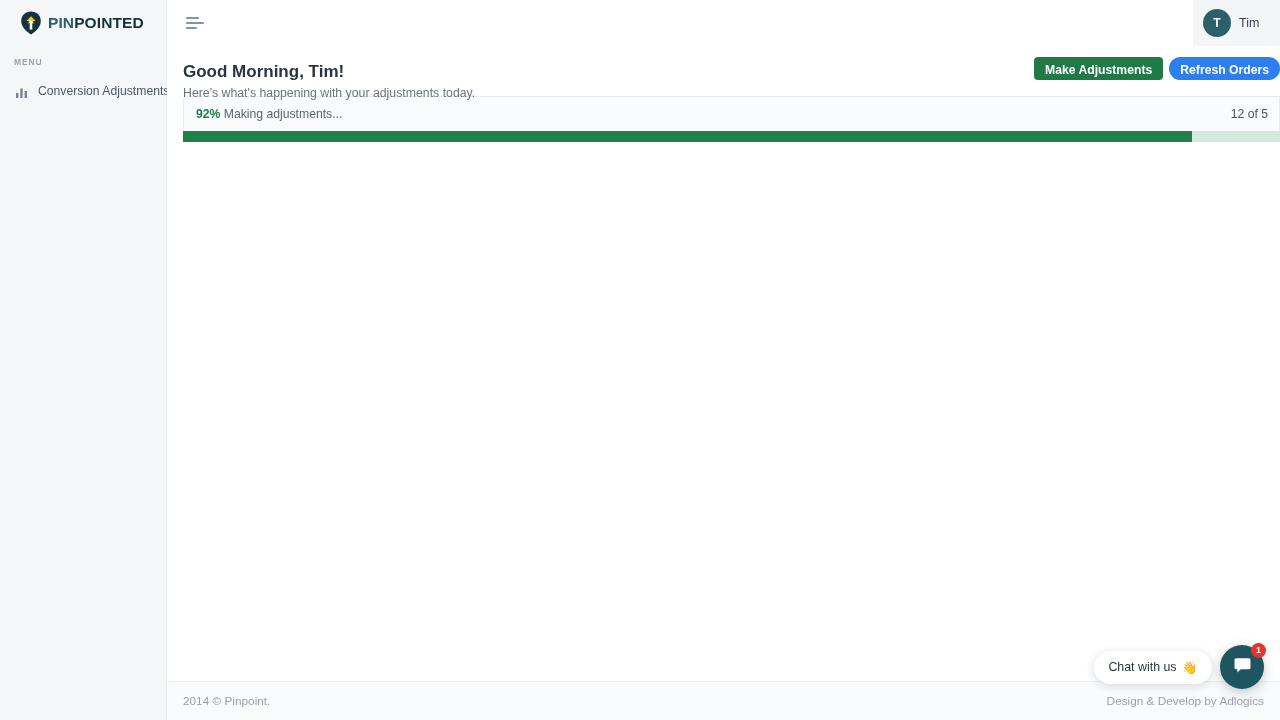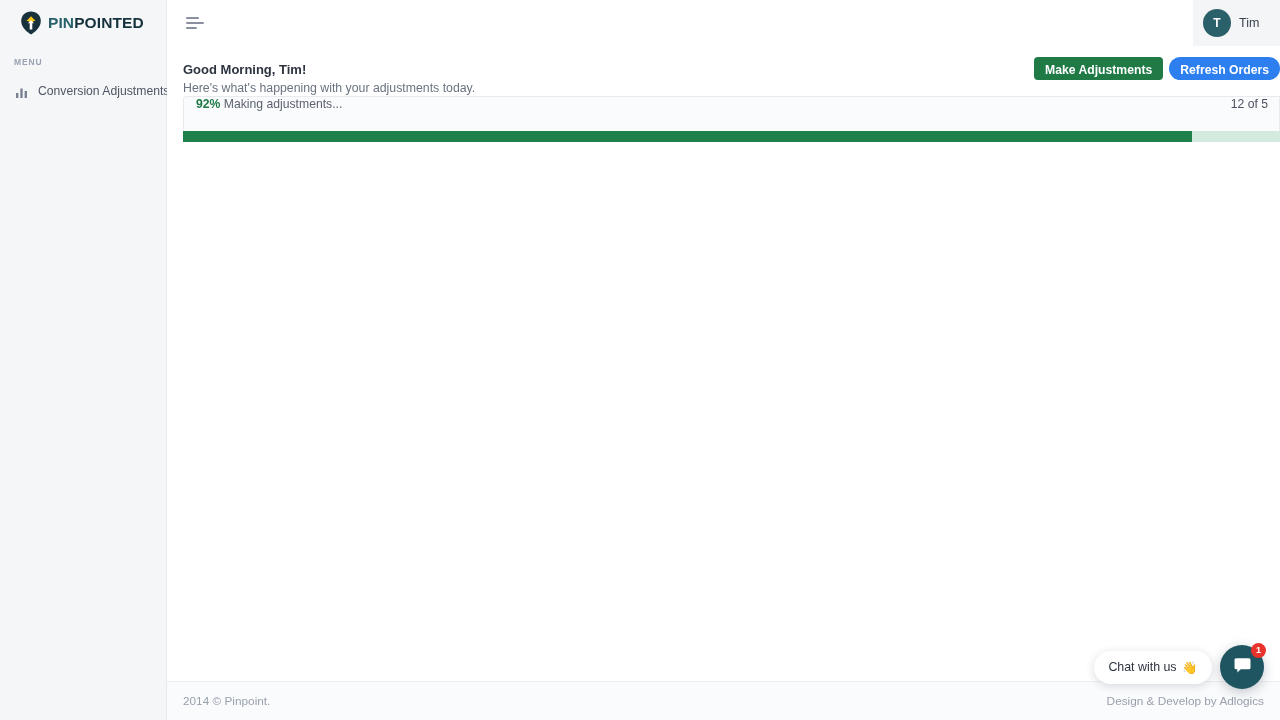--- a/index.html
+++ b/index.html
@@ -94,21 +94,21 @@
     flex: 0 0 28px;
   }
   .user-name { font-size: 12.5px; color: #3b4250; }
 
   
   .greet-row {
     position: relative;
     padding: 15px 16px 0 16px;
     height: 48px; flex: 0 0 48px;
   }
-  .greet-title { font-size: 13px; font-weight: 700; color: #2d3440; line-height: 1.35; }
+  .greet-title { font-size: 17px; font-weight: 700; color: #2d3440; line-height: 1.35; }
   .greet-sub { font-size: 12.3px; color: #6b7280; line-height: 1.45; margin-top: 1px; }
   .actions {
     position: absolute; right: 0px; top: 11px;
     display: flex; gap: 6px;
   }
   .btn {
     border: none; border-radius: 4px;
     font-family: "Liberation Sans", sans-serif;
     font-size: 12.2px; font-weight: 600;
     color: #ffffff;
@@ -120,21 +120,21 @@
   .btn-blue  { background: #2d7ff0; border-radius: 13px; }
 
   
   .progress-wrap { padding: 0 0 0 16px; margin-top: 2px; }
   .progress-card {
     background: #fafbfc;
     border: 1px solid #e8eaee;
     border-bottom: none;
     border-radius: 4px 0 0 0;
     height: 35px;
-    display: flex; align-items: flex-start; justify-content: space-between;
+    display: flex; align-items: center; justify-content: space-between;
     padding: 0 11px 0 12px;
   }
   .progress-status { font-size: 12.2px; color: #5c6370; }
   .progress-status .pct { color: #1f7a46; font-weight: 700; }
   .progress-count { font-size: 12.2px; color: #4b5260; }
   .progress-track {
     height: 11px;
     background: #d3eadf;
     overflow: hidden;
   }

